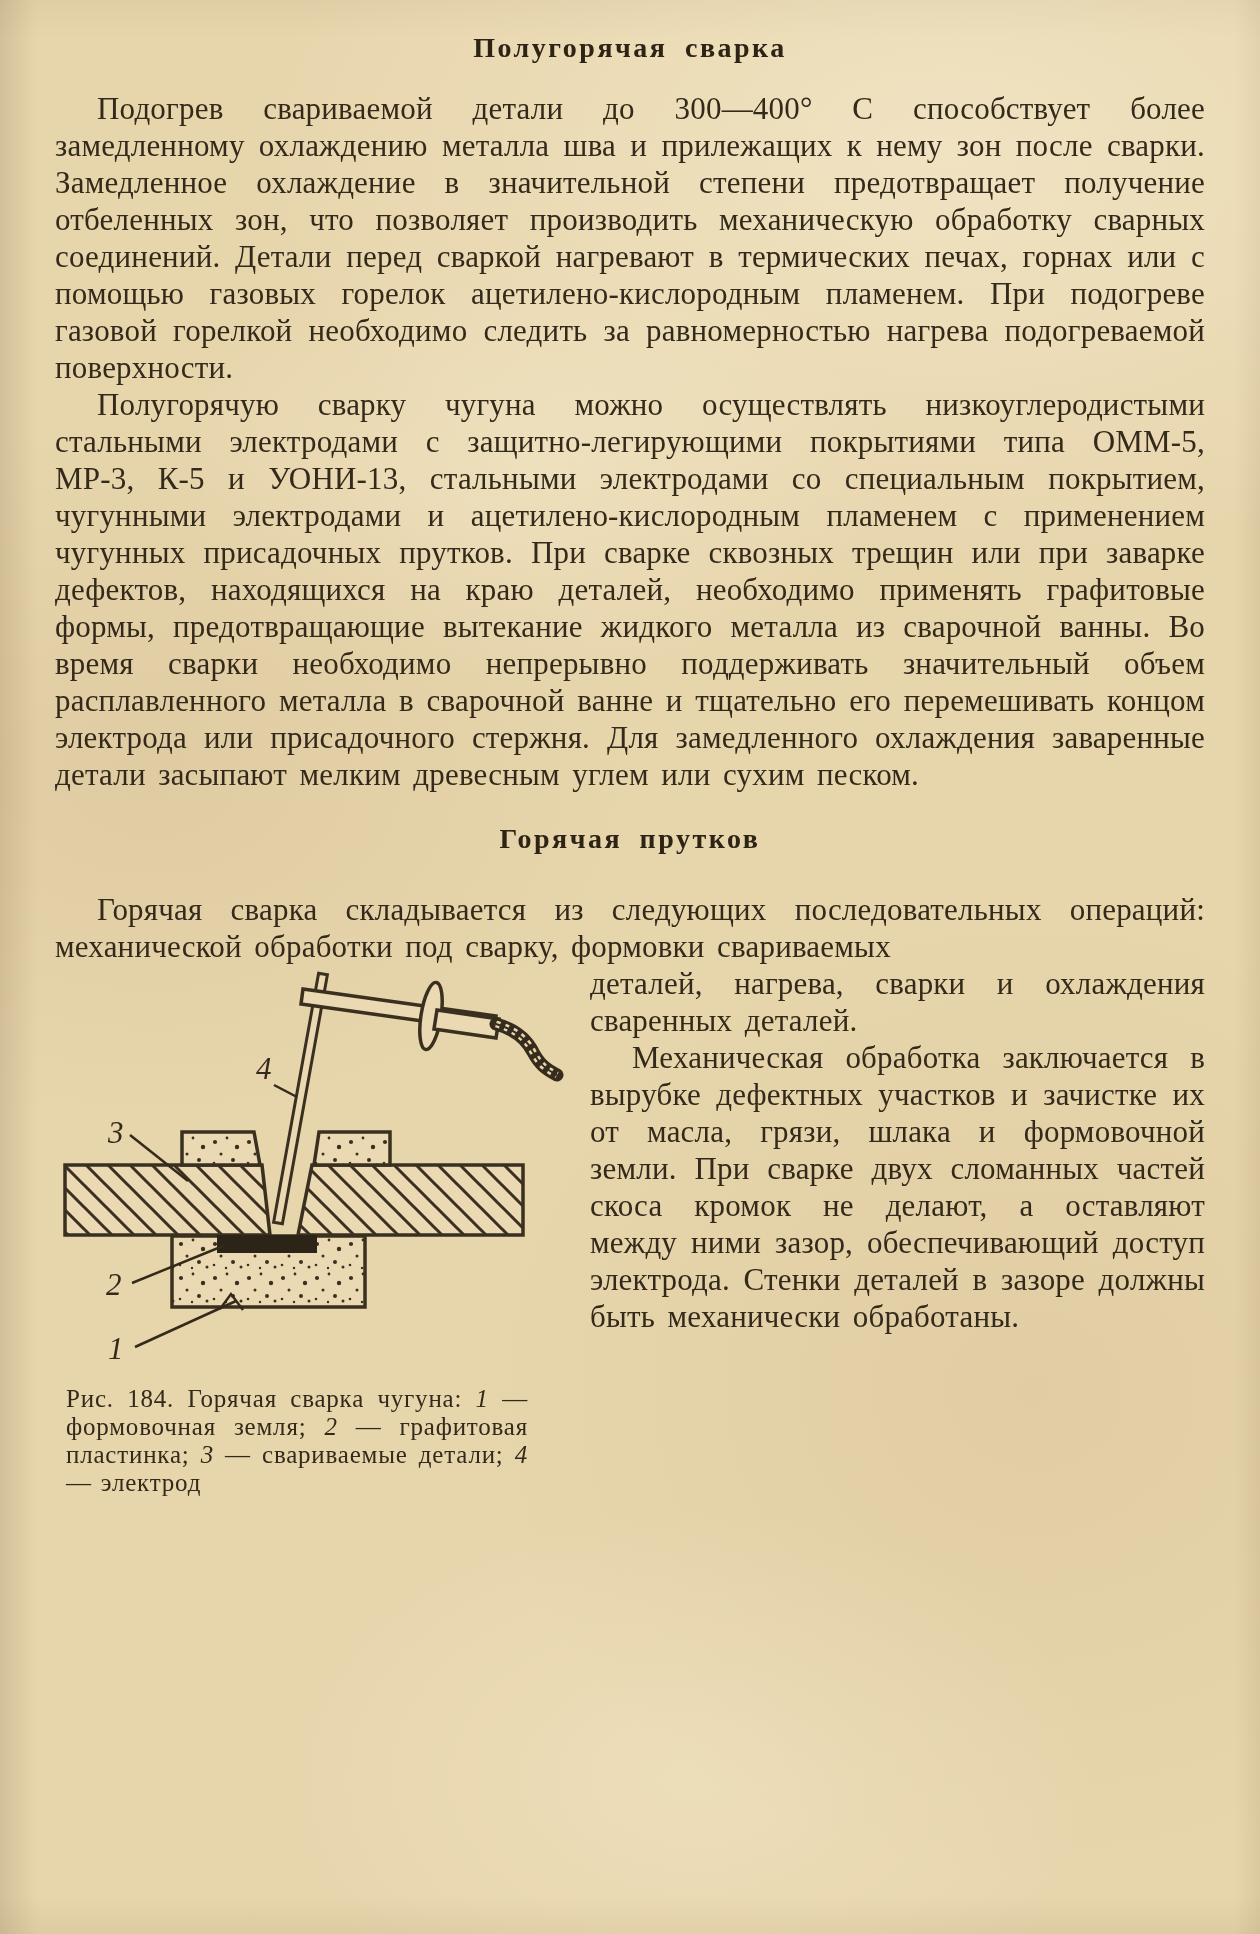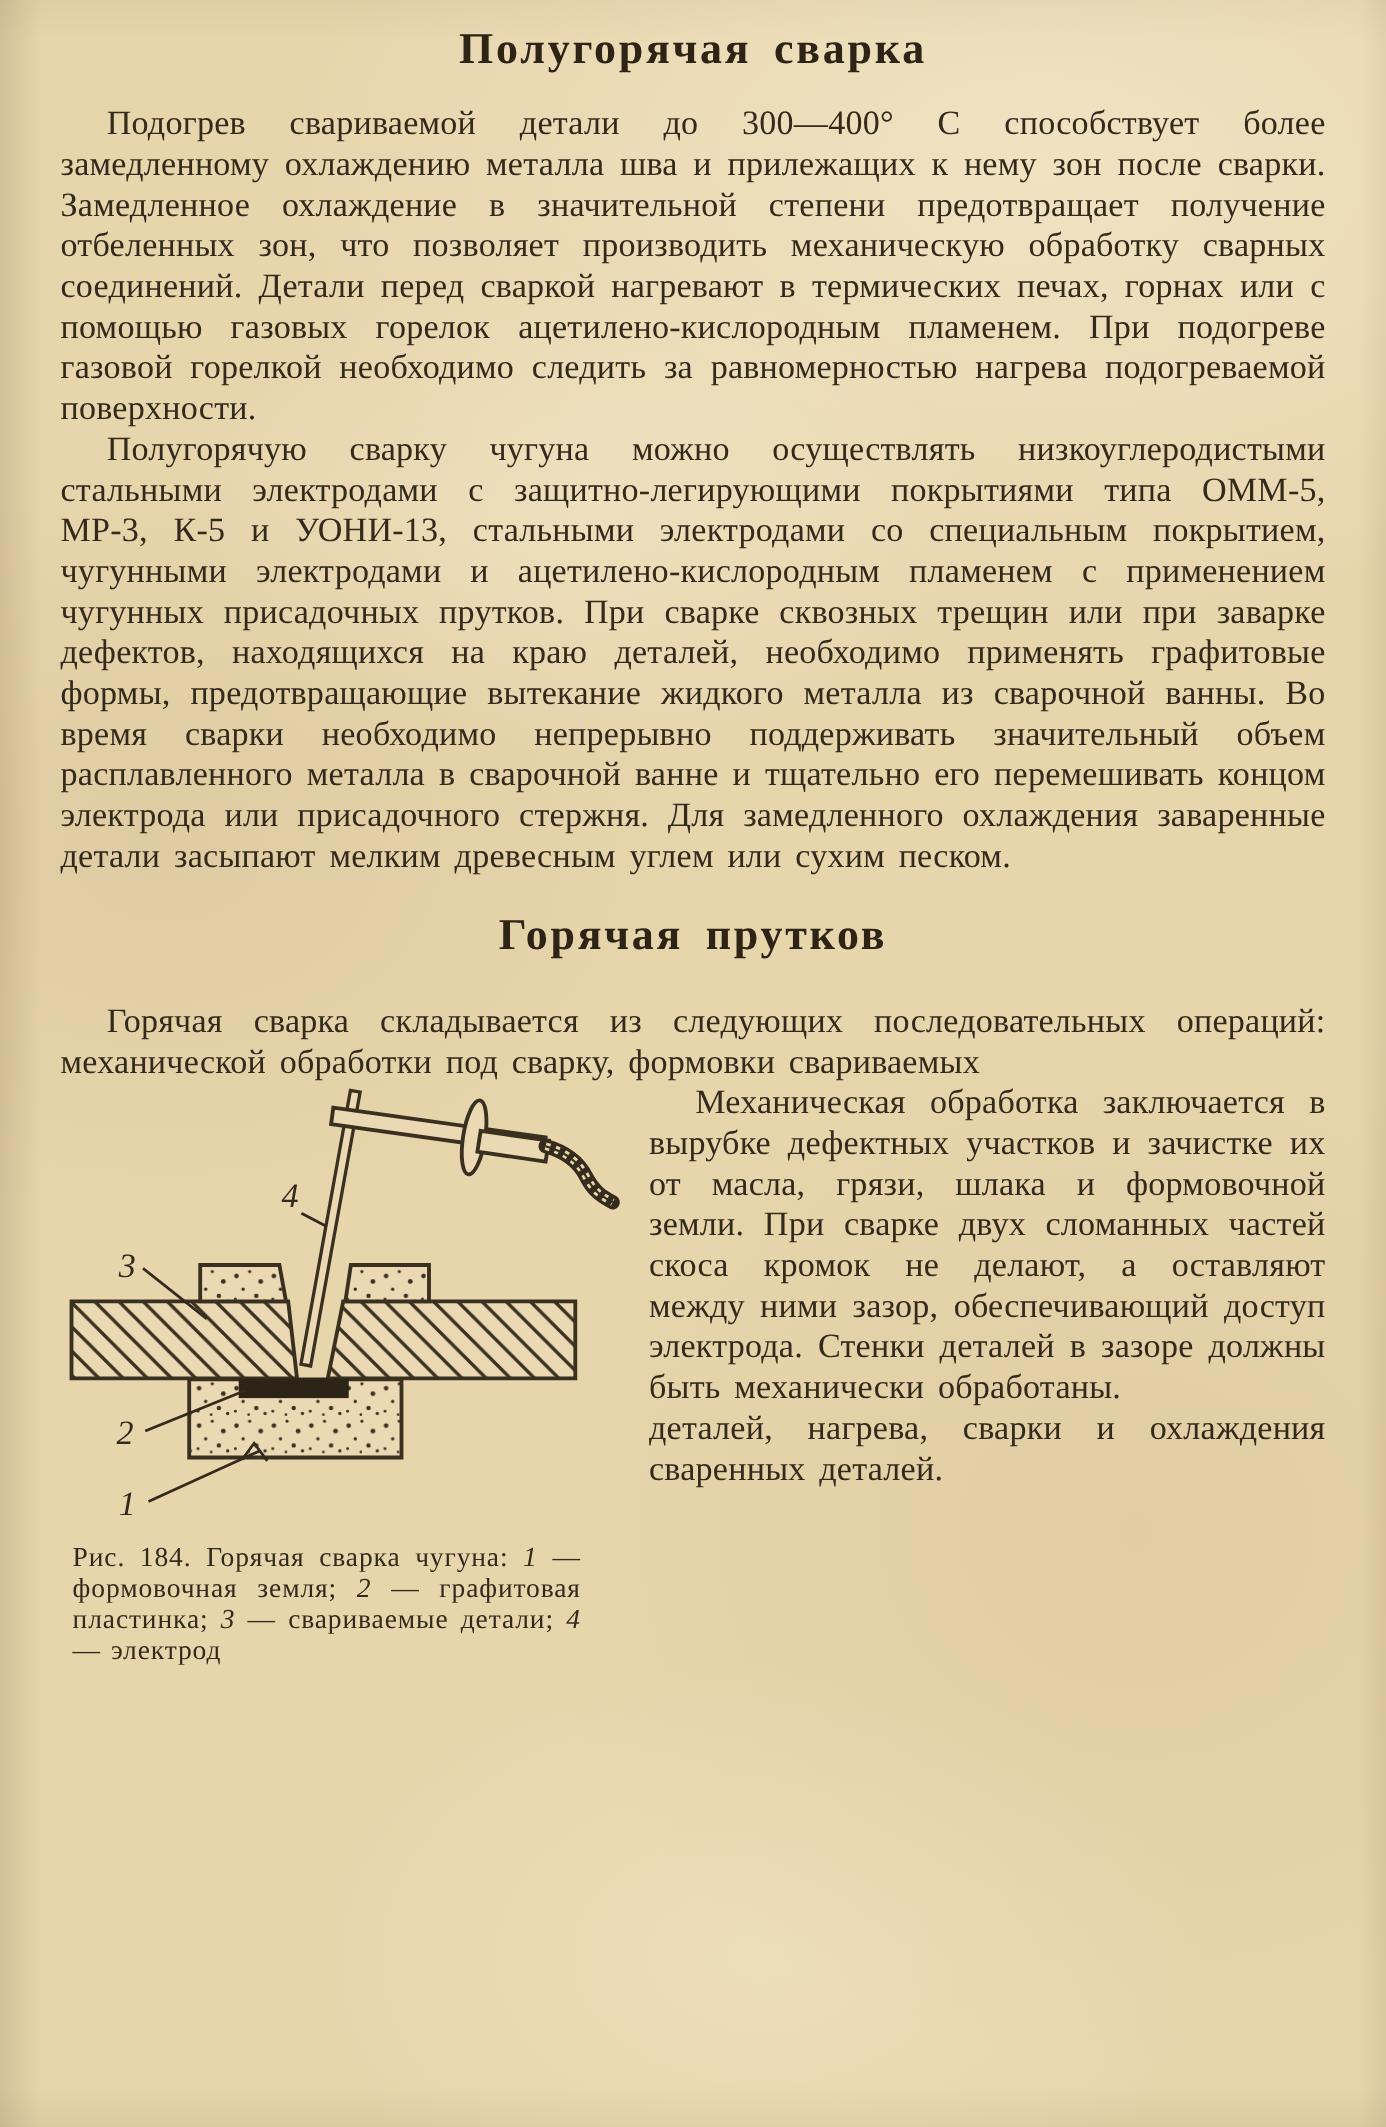--- a/index.html
+++ b/index.html
@@ -18,22 +18,22 @@
       linear-gradient(90deg,  rgba(105,82,50,0.16), rgba(105,82,50,0) 3%),
       linear-gradient(270deg, rgba(105,82,50,0.10), rgba(105,82,50,0) 2%),
       linear-gradient(0deg,   rgba(105,82,50,0.08), rgba(105,82,50,0) 2%),
       linear-gradient(180deg, rgba(105,82,50,0.06), rgba(105,82,50,0) 2%);
     color:#342a1b;
     font-family:"Liberation Serif","DejaVu Serif",serif;
   }
   .content { position:absolute; left:55px; top:0; width:1150px; }
 
   .heading {
-    font-size:40px; font-weight:bold; text-align:center;
-    letter-spacing:2.5px; word-spacing:8px; margin:0;
+    font-size:28px; font-weight:bold; text-align:center;
+    letter-spacing:2.5px; word-spacing:8px; margin:12px;
     color:#2d2415;
   }
   .heading-top { padding-top:20px; }
   .heading-mid { margin-top:30px; margin-bottom:36px; }
 
   p.body {
     font-size:31px; line-height:37px;
     text-align:justify; text-indent:42px;
     margin:0; word-spacing:4.5px; letter-spacing:0.2px;
   }
@@ -144,21 +144,21 @@
 
         <text class="fig-label" x="68" y="178">3</text>
         <text class="fig-label" x="216" y="114">4</text>
         <text class="fig-label" x="66" y="330">2</text>
         <text class="fig-label" x="68" y="394">1</text>
       </svg>
 
       <p class="caption"><span>Рис. 184. Горячая сварка чугуна: </span><span class="num">1</span><span> — формовочная земля; </span><span class="num">2</span><span> — графитовая пластинка; </span><span class="num">3</span><span> — свариваемые детали; </span><span class="num">4</span><span> — электрод</span></p>
     </div>
 
+    <p class="body noindent">деталей, нагрева, сварки и охлаждения сваренных деталей.</p>
+
     <p class="body">Механическая обработка заключается в вырубке дефектных участков и зачистке их от масла, грязи, шлака и формовочной земли. При сварке двух сломанных частей скоса кромок не делают, а оставляют между ними зазор, обеспечивающий доступ электрода. Стенки деталей в зазоре должны быть механически обработаны.</p>
-
-    <p class="body noindent">деталей, нагрева, сварки и охлаждения сваренных деталей.</p>
 
 
 
 
   </div>
 </div>
 
 </body></html>

